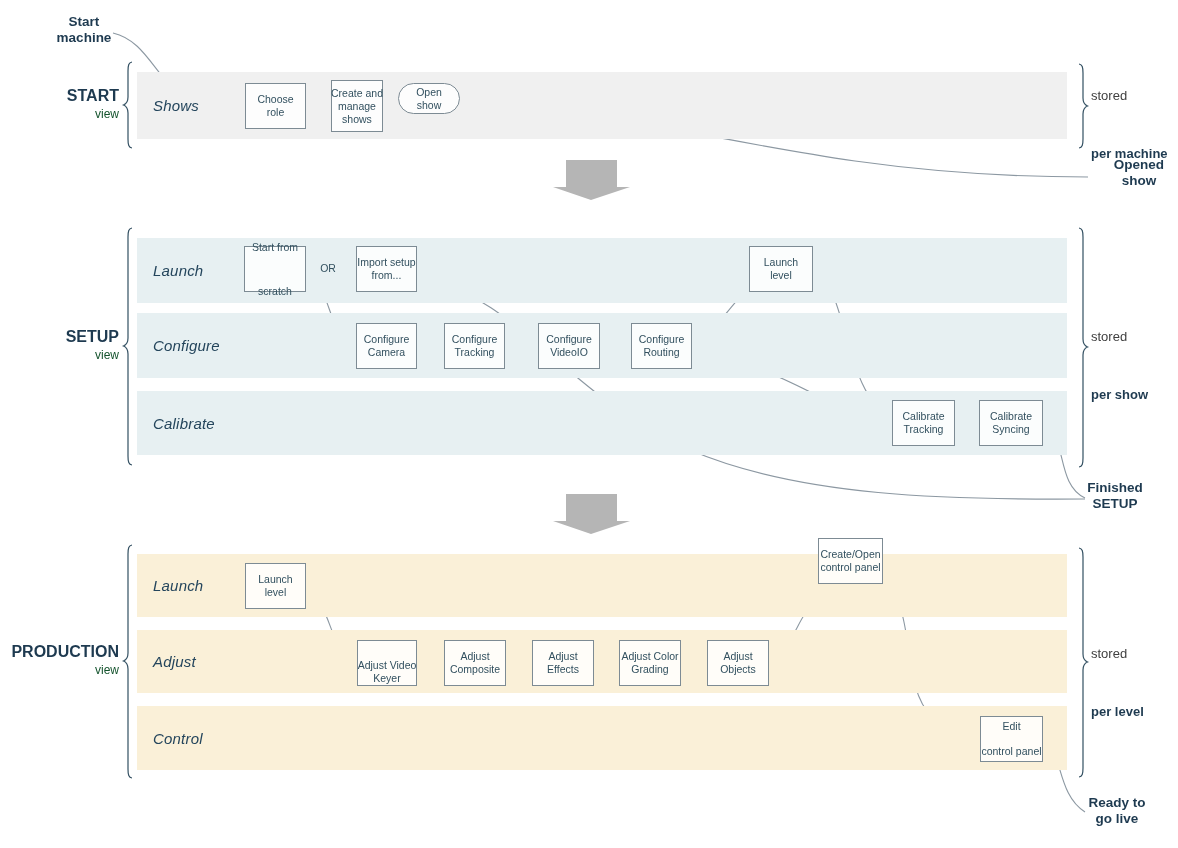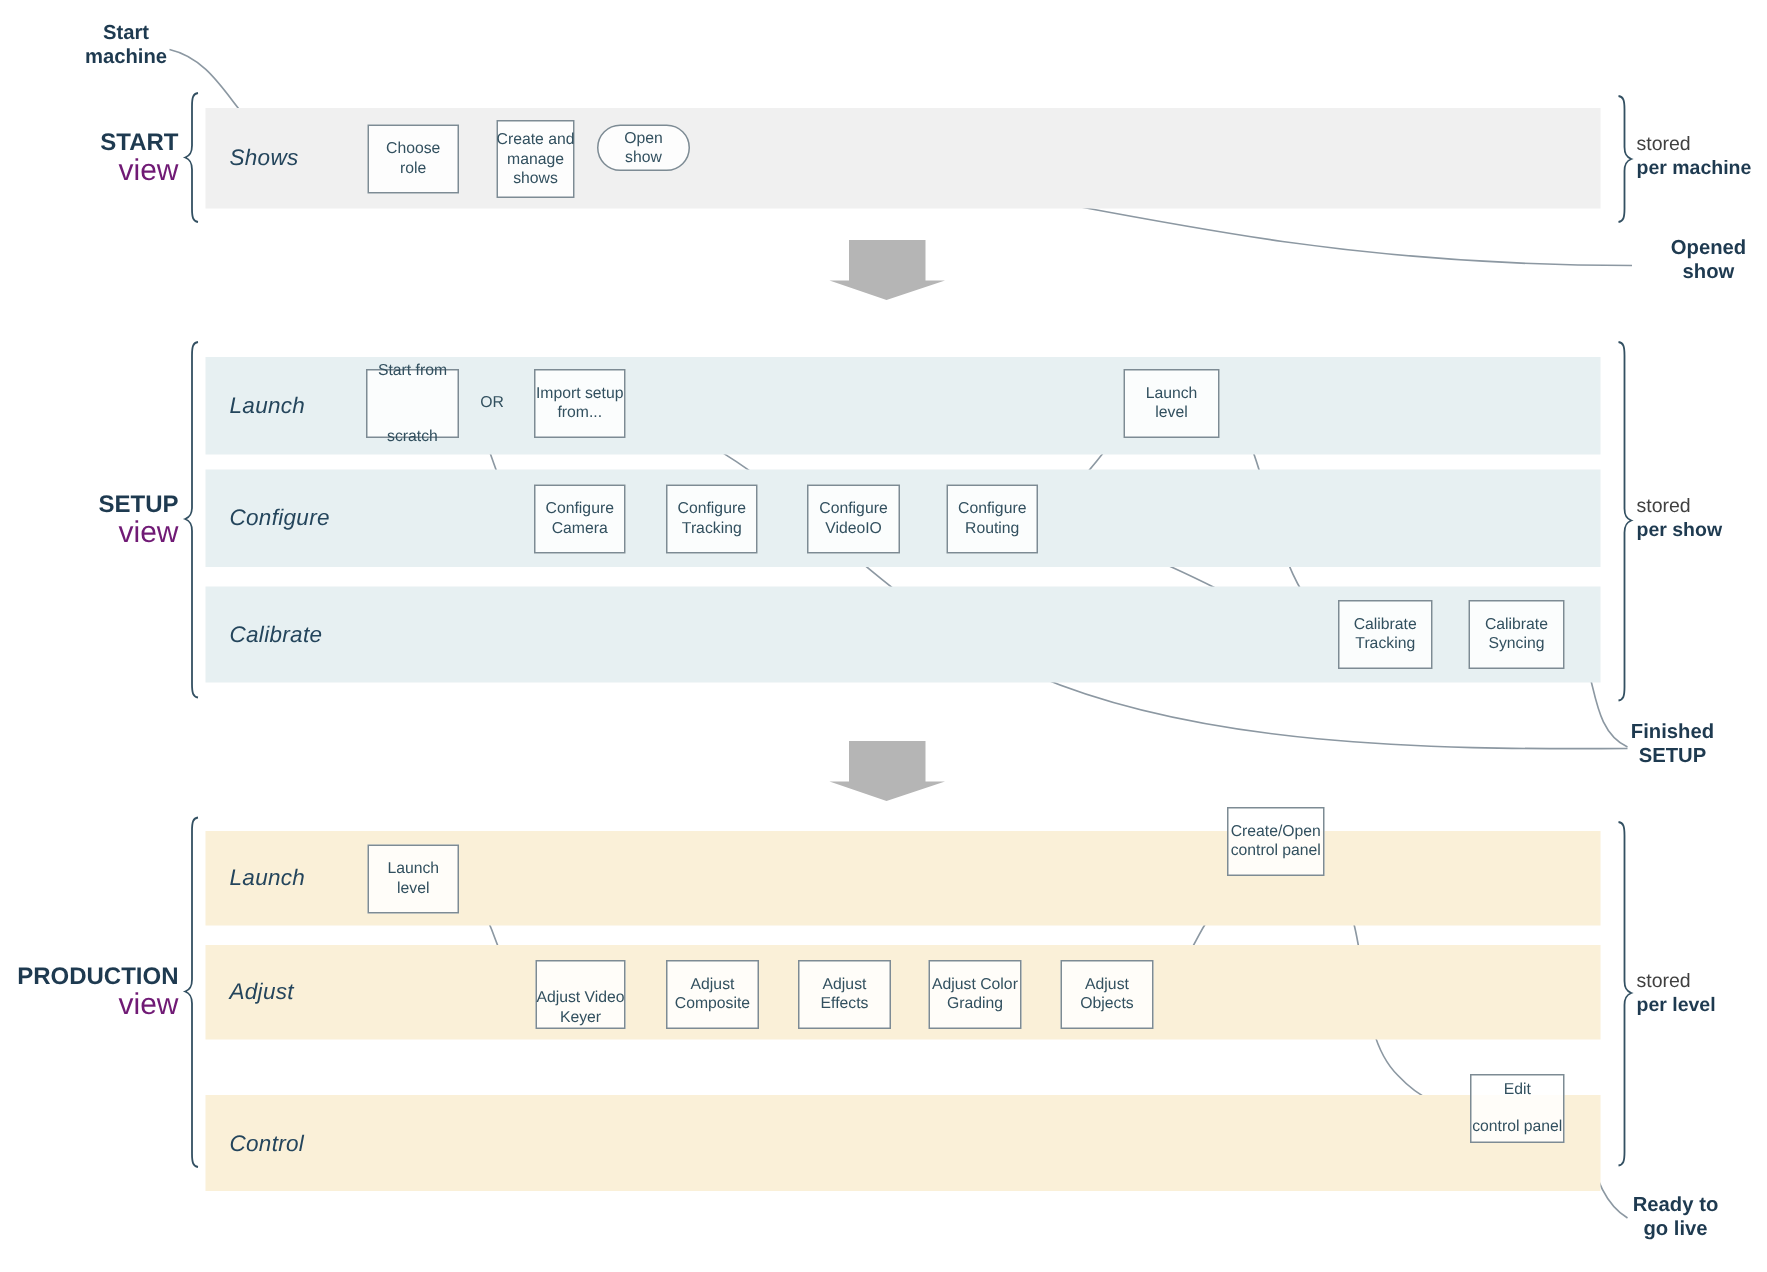--- a/index.html
+++ b/index.html
@@ -16,24 +16,24 @@
     font-style:italic;font-size:15px;color:#24455c;margin-left:16px;letter-spacing:.2px;
   }
   .node{
     position:absolute;box-sizing:border-box;border:1px solid var(--box-border,#7d8b94);
     background:rgba(255,255,255,0.84);display:flex;flex-direction:column;
     align-items:center;justify-content:center;text-align:center;
   }
   .nl{display:block;white-space:nowrap;font-size:10.5px;line-height:13px;color:#32505f;}
   .section-label{position:absolute;left:0;width:119px;text-align:right;line-height:18px;}
   .sec-title{font-size:16px;font-weight:bold;color:var(--text-dark,#1e3a50);}
-  .sec-sub{font-size:20px;color:#701a75;padding-left:20px;}
+  .sec-sub{font-size:12px;color:#14532d;padding-left:20px;}
   .stored{position:absolute;left:1091px;line-height:15.5px;}
   .stored-prefix{font-size:13px;color:#404040;}
-  .stored-scope{font-size:13px;font-weight:bold;color:var(--text-dark,#1e3a50);}
+  .stored-scope{font-size:13px;font-weight:bold;color:var(--text-dark,#1e3a50);margin-top:42px;}
   .edge-label{position:absolute;font-size:13.5px;font-weight:bold;line-height:16px;
     color:var(--text-dark,#1e3a50);text-align:center;}
   .or{position:absolute;font-size:10.5px;color:#32505f;text-align:center;}
 </style>
 </head>
 <body>
 
 <div class="canvas">
 
   <svg class="wires" width="1178" height="848" viewBox="0 0 1178 848" style="stroke:var(--connector,#8c98a2);fill:none;stroke-width:1.1;">
@@ -172,21 +172,21 @@
     <div class="sec-title">PRODUCTION</div>
     <div class="sec-sub">view</div>
   </div>
 
   <div class="lane lane-cream" style="top:554px;height:63px;">
     <span class="lane-label">Launch</span>
   </div>
   <div class="lane lane-cream" style="top:630px;height:63px;">
     <span class="lane-label">Adjust</span>
   </div>
-  <div class="lane lane-cream" style="top:706px;height:64px;margin-top:24px;">
+  <div class="lane lane-cream" style="top:706px;height:64px;">
     <span class="lane-label">Control</span>
   </div>
 
   <div class="node" style="left:245px;top:563px;width:61px;height:46px;">
     <span class="nl">Launch</span>
     <span class="nl">level</span>
   </div>
   <div class="node" style="left:818px;top:538px;width:65px;height:46px;">
     <span class="nl">Create/Open</span>
     <span class="nl">control panel</span>

